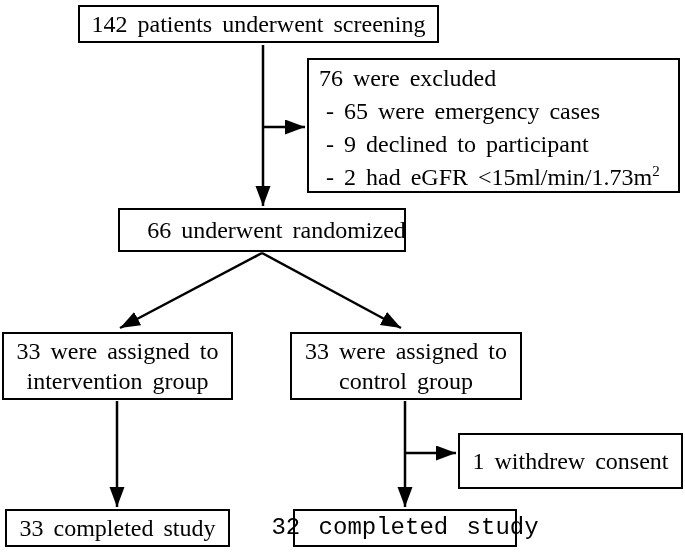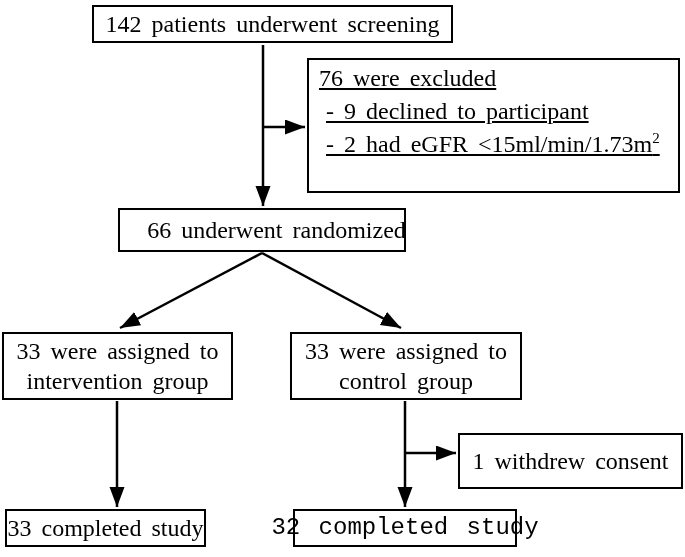--- a/index.html
+++ b/index.html
@@ -33,32 +33,32 @@
     z-index: 2;
     text-align: center;
     white-space: nowrap;
   }
   .box.left-align {
     align-items: flex-start;
     text-align: left;
     justify-content: flex-start;
     padding: 2px 8px 0 10px;
   }
-  .box.left-align .ln { line-height: 33px; text-decoration: underline; }
+  .box.left-align .ln { line-height: 33px; }
   .box.left-align .ln.indent { padding-left: 7px; }
   sup { font-size: 15px; line-height: 0; vertical-align: super; }
 
   
-  #box-screening      { left: 92px;  top: 5px;   width: 361px; height: 38px; }
+  #box-screening      { left: 78px;  top: 5px;   width: 361px; height: 38px; }
   #box-excluded       { left: 307px; top: 58px;  width: 373px; height: 135px; }
   #box-randomized     { left: 118px; top: 208px; width: 288px; height: 44px; padding-left: 29px; }
   #box-intervention   { left: 2px;   top: 332px; width: 231px; height: 68px; }
   #box-control        { left: 290px; top: 332px; width: 232px; height: 68px; }
   #box-withdrew       { left: 458px; top: 433px; width: 225px; height: 56px; }
-  #box-completed-int  { left: 5px;   top: 509px; width: 201px; height: 38px; }
+  #box-completed-int  { left: 5px;   top: 509px; width: 225px; height: 38px; }
   #box-completed-ctl  { left: 293px; top: 509px; width: 224px; height: 38px; font-family: Liberation Mono, monospace; }
 </style>
 </head>
 <body>
 
 <div class="canvas">
 
   <svg class="arrows" viewBox="0 0 685 557" xmlns="http://www.w3.org/2000/svg">
     <defs>
       <marker id="ah" markerWidth="9" markerHeight="8" refX="8" refY="3" orient="auto" markerUnits="strokeWidth">
@@ -74,20 +74,23 @@
     <path d="M405,453 L456,453" stroke="#000000" stroke-width="2.5" fill="none" marker-end="url(#ah)"></path>
   </svg>
 
   <div class="box" id="box-screening">
     <span>142 patients underwent screening</span>
   </div>
 
   <div class="box left-align" id="box-excluded">
     <div class="ln">
       <span>76 were excluded</span><sup></sup>
+    </div>
+    <div class="ln indent">
+      <span>- 65 were emergency cases</span><sup></sup>
     </div>
     <div class="ln indent">
       <span>- 9 declined to participant</span><sup></sup>
     </div>
     <div class="ln indent">
       <span>- 2 had eGFR &lt;15ml/min/1.73m</span><sup>2</sup>
     </div>
   </div>
 
   <div class="box" id="box-randomized">

